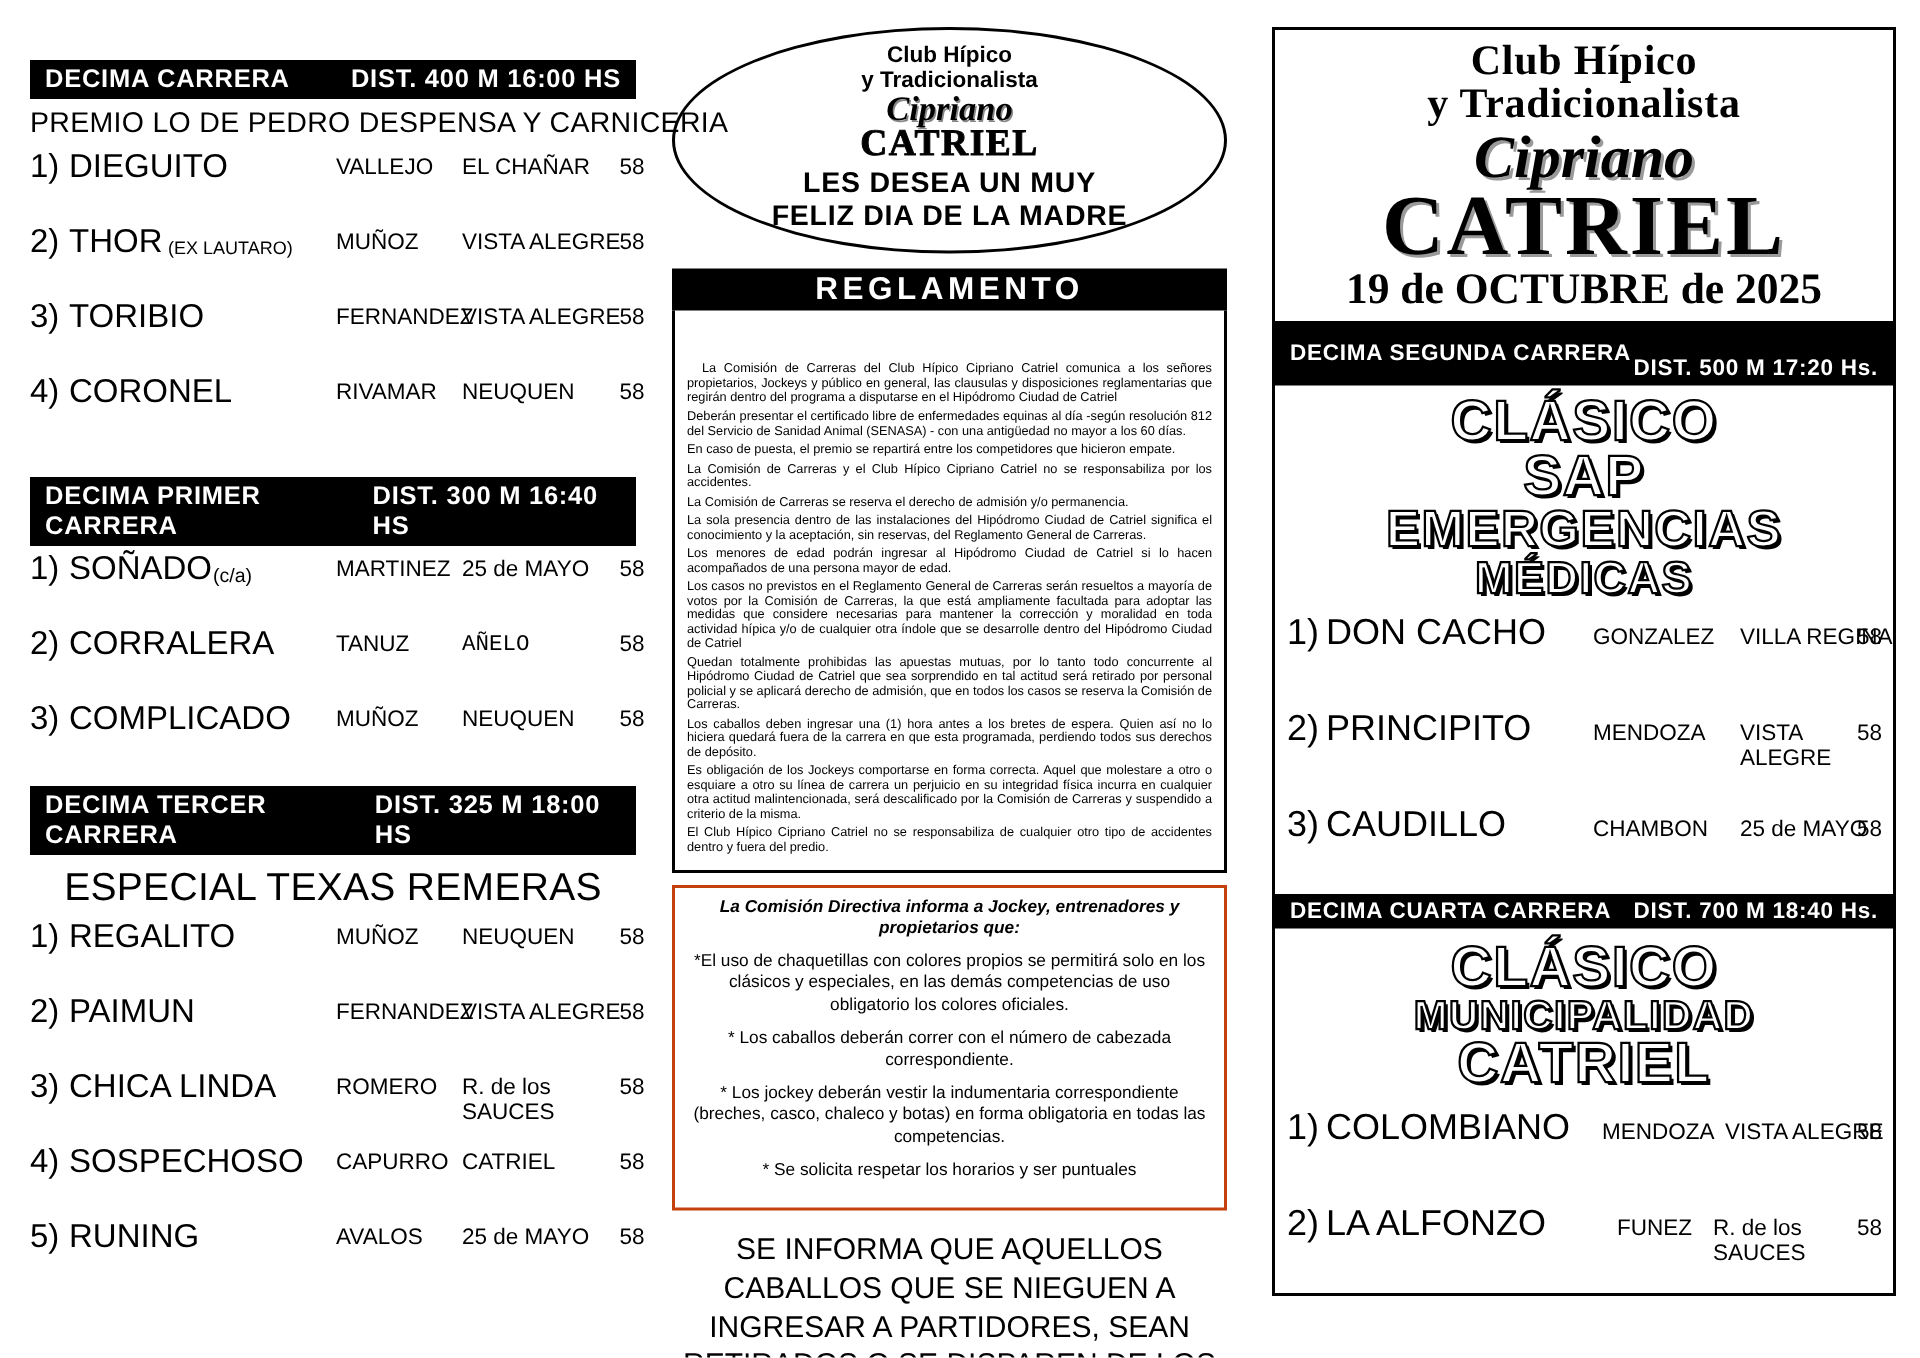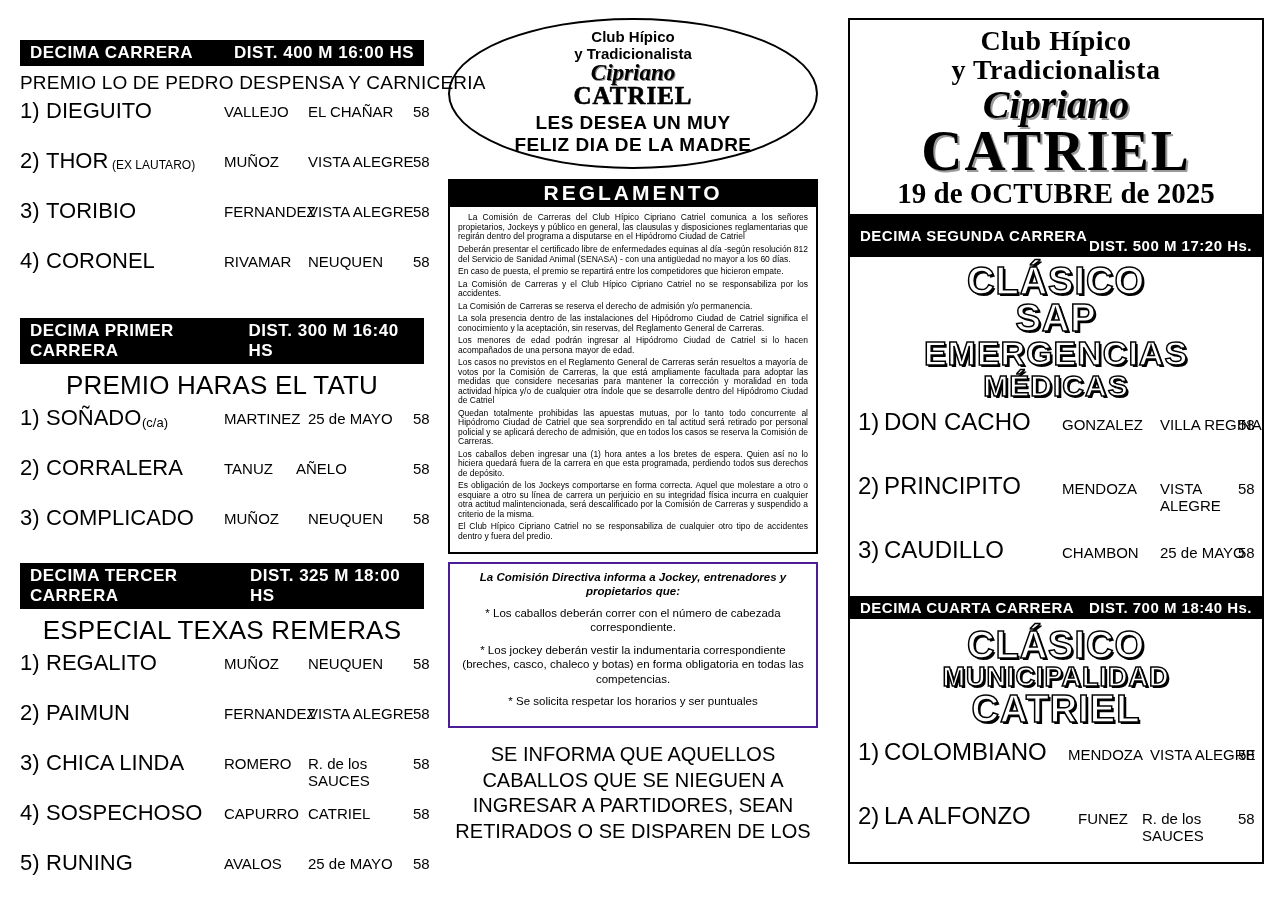--- a/index.html
+++ b/index.html
@@ -85,24 +85,24 @@
     border:2px solid #000;
     border-top:none;
     padding:6px 8px 8px 8px;
   }
   .reg-box p {
     margin:0 0 3px 0;
     font-size:8.5px;
     line-height:1.12;
     text-align:justify;
   }
-  .reg-box p.ind { text-indent:10px; }
+  .reg-box p.ind { text-indent:10px;margin-top:28px; }
 
   .comision-box {
-    border:2px solid #4c1d95;
+    border:2px solid #c2410c;
     margin-top:8px;
     padding:7px 10px 10px 10px;
     text-align:center;
   }
   .comision-box .head {
     font-size:11.5px; font-weight:bold; font-style:italic;
     margin-bottom:7px; line-height:1.2;
   }
   .comision-box p { margin:0 0 8px 0; font-size:11.5px; line-height:1.25; }
 
@@ -207,35 +207,34 @@
         <span class="s" style="left:288px;">NEUQUEN</span>
         <span class="w" style="left:393px;">58</span>
       </div>
     </div>
 
     <div style="margin-top:22px;">
       <div class="blackbar">
         <span class="bt">DECIMA  PRIMER CARRERA</span>
         <span class="bd">DIST.  300 M  16:40 HS</span>
       </div>
-      <div class="premio" style="font-size:26px;">PREMIO HARAS EL TATU</div>
 
       <div class="row">
         <span class="n">1)</span>
         <span class="h" style="left:26px;">SOÑADO</span>
         <span class="h" style="left:122px; top:12px; font-size:13px;">(c/a)</span>
         <span class="j" style="left:204px;">MARTINEZ</span>
         <span class="s" style="left:288px;">25 de MAYO</span>
         <span class="w" style="left:393px;">58</span>
       </div>
       <div class="row">
         <span class="n">2)</span>
         <span class="h" style="left:26px;">CORRALERA</span>
         <span class="j" style="left:204px;">TANUZ</span>
-        <span class="s" style="left:276px;">AÑELO</span>
+        <span class="s" style="left:288px;font-family:Liberation Mono, monospace;">AÑELO</span>
         <span class="w" style="left:393px;">58</span>
       </div>
       <div class="row">
         <span class="n">3)</span>
         <span class="h" style="left:26px;">COMPLICADO</span>
         <span class="j" style="left:204px;">MUÑOZ</span>
         <span class="s" style="left:288px;">NEUQUEN</span>
         <span class="w" style="left:393px;">58</span>
       </div>
     </div>
@@ -309,20 +308,21 @@
         <p>Los casos no previstos en el Reglamento General de Carreras serán resueltos a mayoría de votos por la Comisión de Carreras, la que está ampliamente facultada para adoptar las medidas que considere necesarias para mantener la corrección y moralidad en toda actividad hípica y/o de cualquier otra índole que se desarrolle dentro del Hipódromo Ciudad de Catriel</p>
         <p>Quedan totalmente prohibidas las apuestas mutuas, por lo tanto todo concurrente al Hipódromo Ciudad de Catriel que sea sorprendido en tal actitud será retirado por personal policial y se aplicará derecho de admisión, que en todos los casos se reserva la Comisión de Carreras.</p>
         <p>Los caballos deben ingresar una (1) hora antes a los bretes de espera. Quien así no lo hiciera quedará fuera de la carrera en que esta programada, perdiendo todos sus derechos de depósito.</p>
         <p>Es obligación de los Jockeys comportarse en forma correcta. Aquel que molestare a otro o esquiare a otro su línea de carrera un perjuicio en su integridad física incurra en cualquier otra actitud malintencionada, será descalificado por la Comisión de Carreras y suspendido a criterio de la misma.</p>
         <p>El Club Hípico Cipriano Catriel no se responsabiliza de cualquier otro tipo de accidentes dentro y fuera del predio.</p>
       </div>
     </div>
 
     <div class="comision-box">
       <div class="head">La Comisión Directiva informa a Jockey, entrenadores y propietarios que:</div>
+      <p>*El uso de chaquetillas con colores propios se permitirá solo en los clásicos y especiales, en las demás competencias de uso obligatorio los colores oficiales.</p>
       <p>* Los caballos deberán correr con el número de cabezada correspondiente.</p>
       <p>* Los jockey deberán vestir la indumentaria correspondiente (breches, casco, chaleco y botas) en forma obligatoria en todas las competencias.</p>
       <p>* Se solicita respetar los horarios y ser puntuales</p>
     </div>
 
     <div class="info-block">
       <div>SE INFORMA QUE AQUELLOS</div>
       <div>CABALLOS QUE SE NIEGUEN A</div>
       <div>INGRESAR A PARTIDORES, SEAN</div>
       <div>RETIRADOS O SE DISPAREN DE LOS</div>

